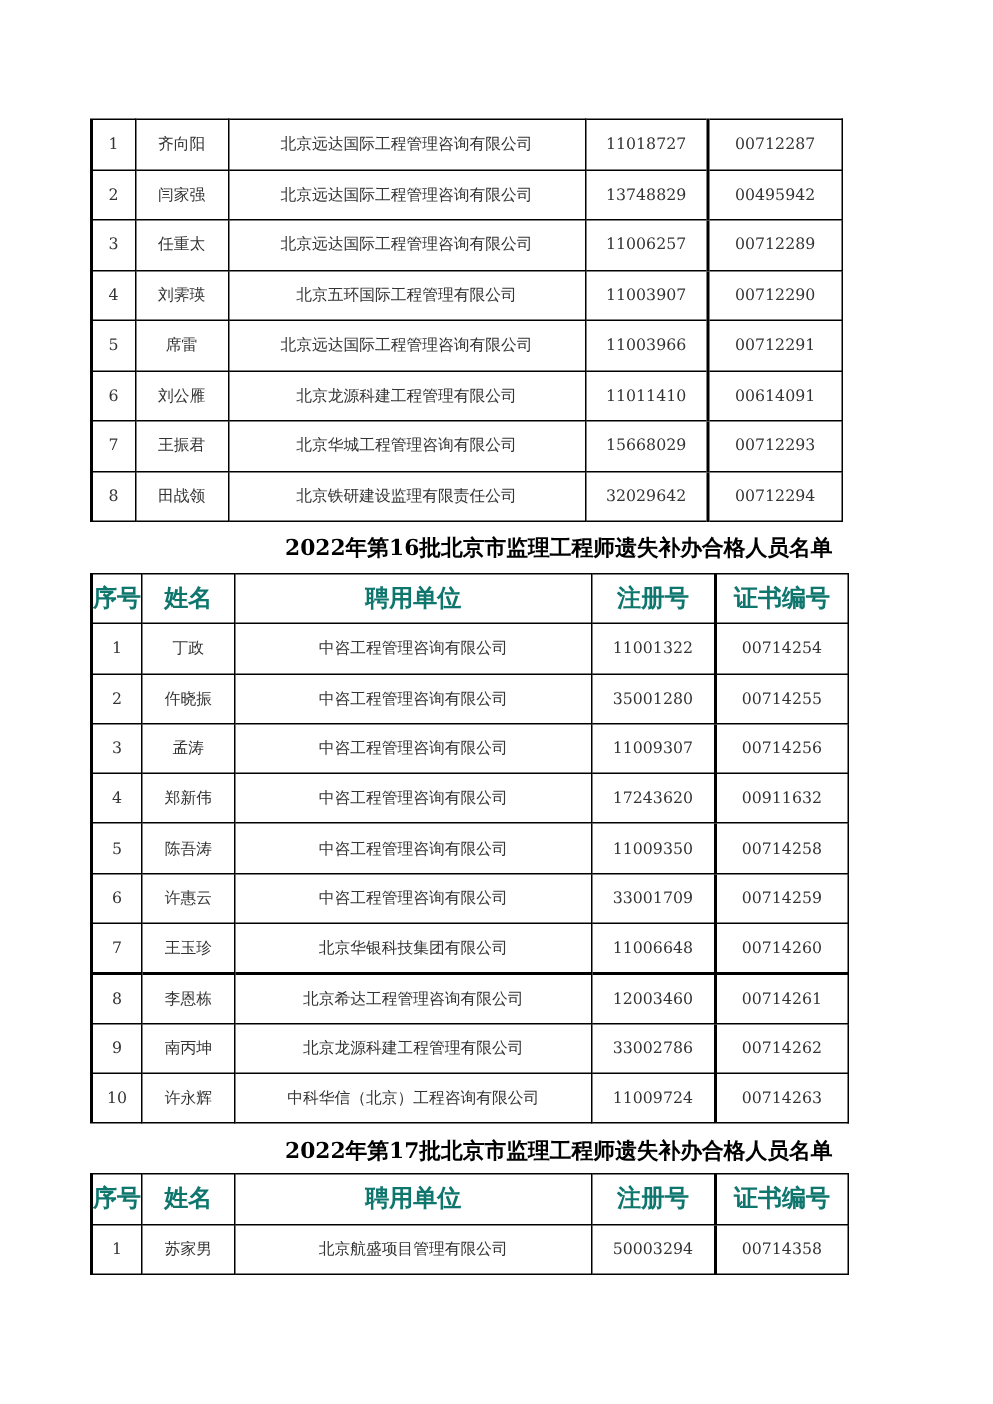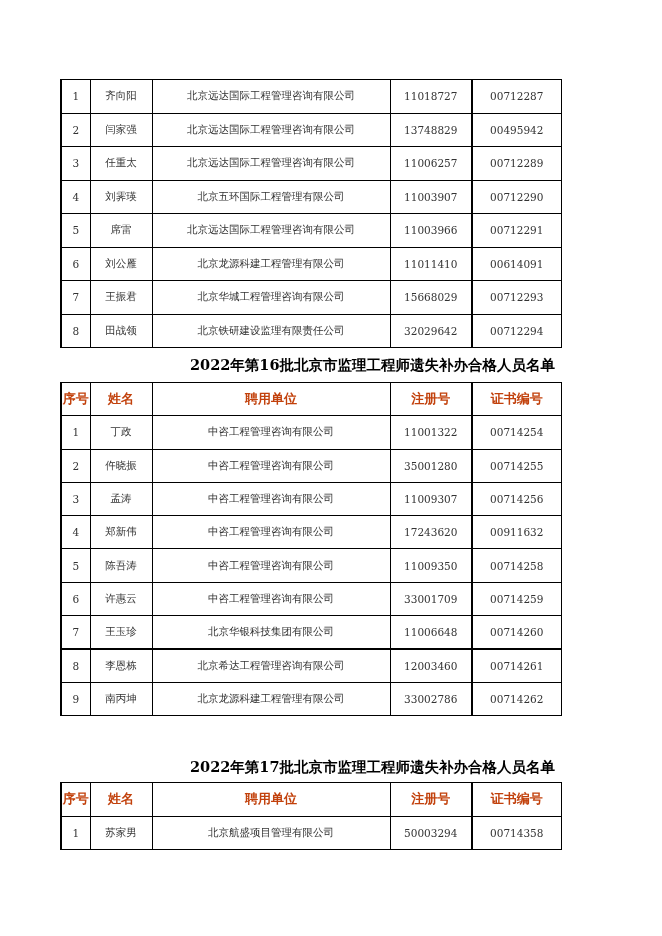--- a/index.html
+++ b/index.html
@@ -2,21 +2,21 @@
 <html><head>
 <meta charset="utf-8">
 <style>
   html, body { margin:0; padding:0; background:#ffffff; }
   body { width:662px; height:936px; position:relative; overflow:hidden;
          font-family: "DejaVu Serif", "Liberation Serif", serif; color:#222; }
   .tbl { position:absolute; left:60px; border-collapse:collapse; table-layout:fixed; }
   .tbl td, .tbl th { border:1px solid #000; text-align:center; vertical-align:middle;
          padding:0; overflow:hidden; white-space:nowrap; }
   .tbl td { font-size:10.5px; color:#333; font-weight:normal; }
-  .tbl th { font-size:13px; font-weight:bold; color:#c2410c;
+  .tbl th { font-size:16px; font-weight:bold; color:#0f766e;
             font-family: "DejaVu Sans", "Liberation Sans", sans-serif; }
   .tbl { border-left:2px solid #000; }
   .tbl tr > :last-child { border-left:2px solid #000;margin-left:24px; }
   .c0{width:29px}.c1{width:62px}.c2{width:238px}.c3{width:82px}.c4{width:89px}
   .title { position:absolute; left:190px; width:480px; white-space:nowrap; overflow:hidden;
            font-family: "DejaVu Serif", "Liberation Serif", serif; font-weight:bold; font-size:14.5px; color:#000; }
   tr.thick-top td { border-top:2px solid #000; }
   #t1 { top:79px; } #t2 { top:382px; } #t3 { top:782px; }
   #t1 tr { height:33.5px; } #t2 tr { height:33.3px; } #t3 tr { height:33.5px; }
 </style>
@@ -167,20 +167,27 @@
         <td>12003460</td>
         <td>00714261</td>
       </tr>
       <tr>
         <td>9</td>
         <td>南丙坤</td>
         <td>北京龙源科建工程管理有限公司</td>
         <td>33002786</td>
         <td>00714262</td>
       </tr>
+      <tr>
+        <td>10</td>
+        <td>许永辉</td>
+        <td>中科华信（北京）工程咨询有限公司</td>
+        <td>11009724</td>
+        <td>00714263</td>
+      </tr>
     </tbody>
 </table>
 
 <div class="title" style="top:758px;">2022年第17批北京市监理工程师遗失补办合格人员名单</div>
 
 <table class="tbl" id="t3">
   <colgroup>
       <col class="c0">
       <col class="c1">
       <col class="c2">

